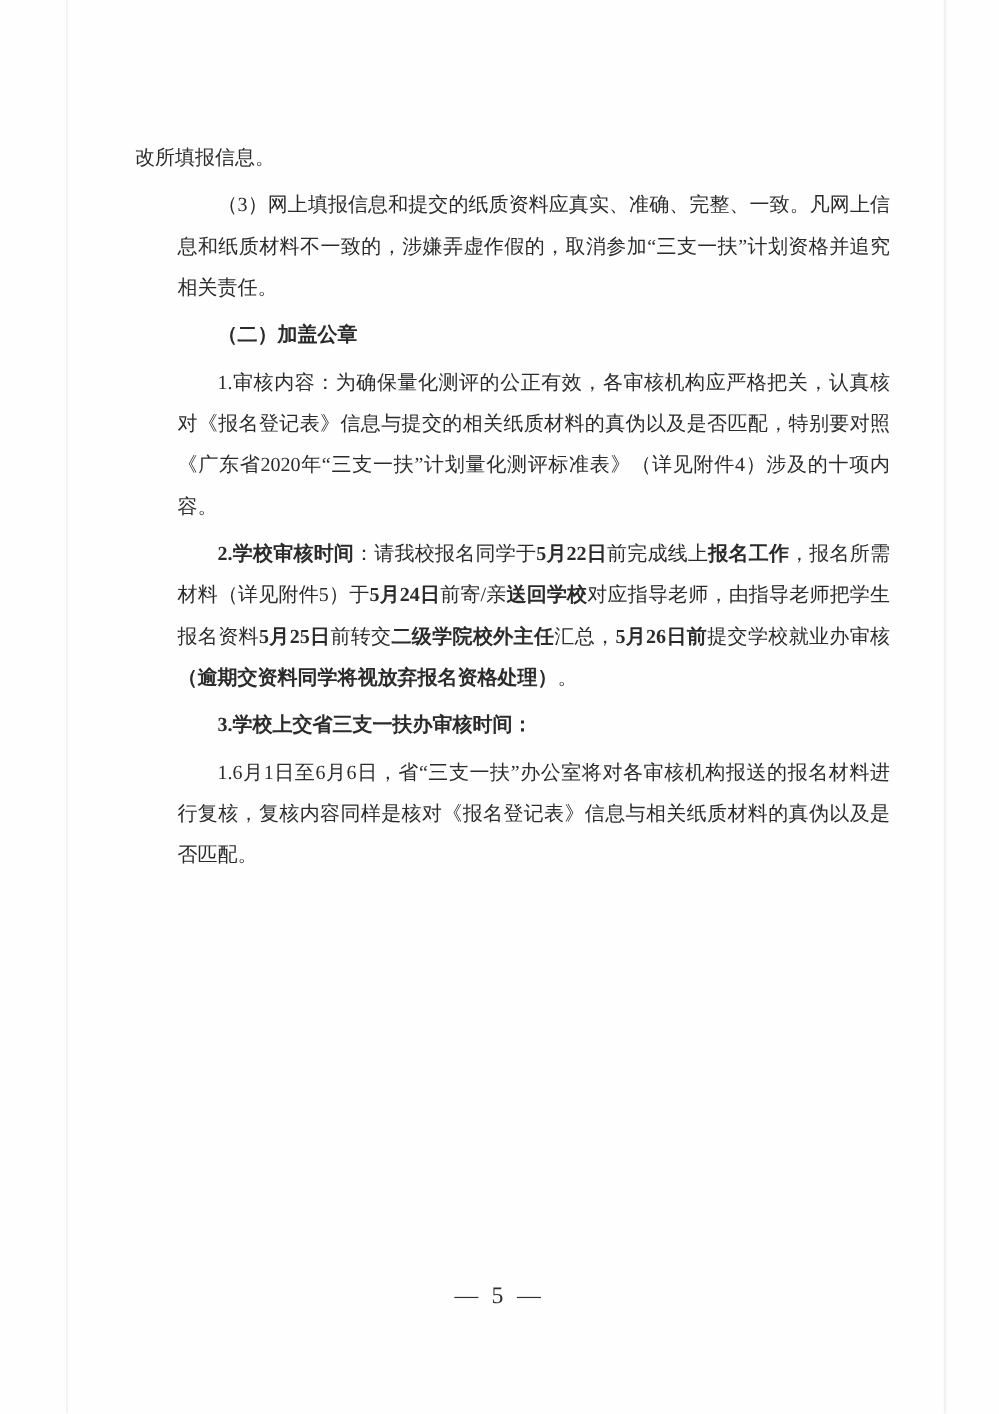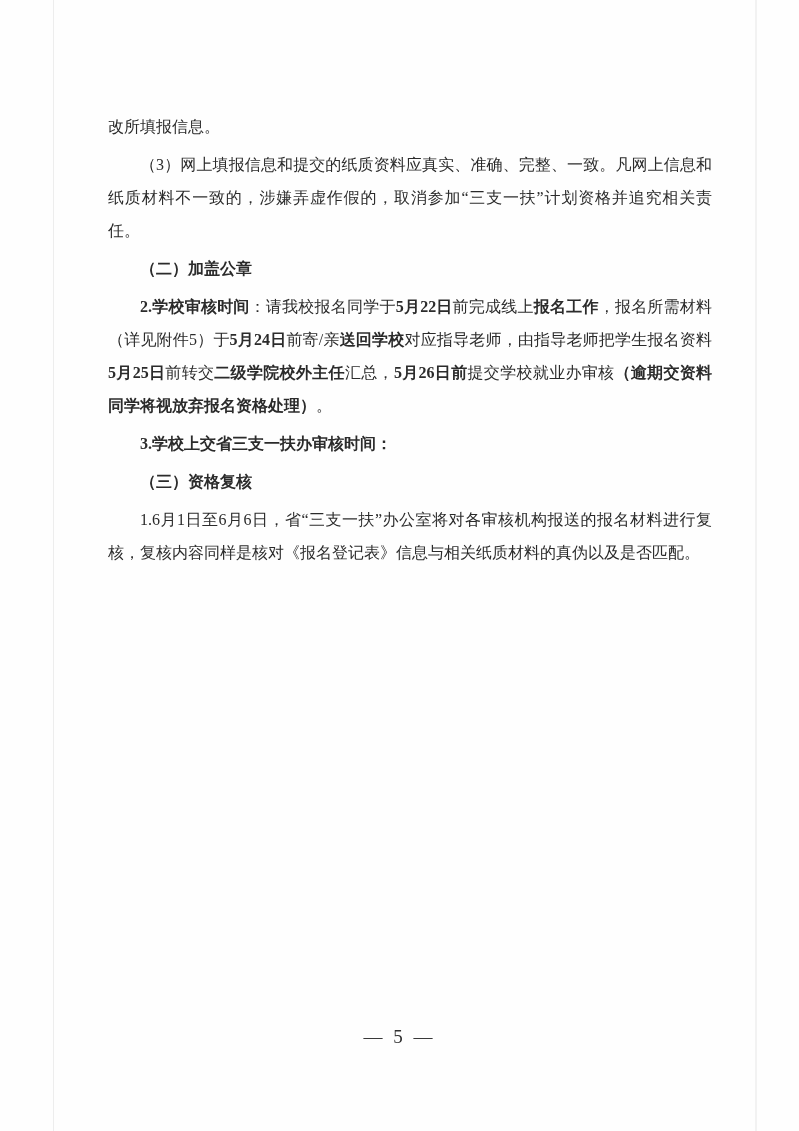--- a/index.html
+++ b/index.html
@@ -31,21 +31,21 @@
     left: 108px;
     top: 110px;
     width: 604px;
   }
   .para {
     margin: 0 0 5px 0;
     font-size: 16px;
     line-height: 33px;
     text-align: justify;
   }
-  .para.indent { text-indent: 2em; }
+  .para.indent { text-indent: 2em; margin-left: 34px; }
   .b { font-weight: bold; }
   .u { text-underline-offset: 4px; }
 
   .page-number {
     position: absolute;
     top: 1026px;
     left: 0;
     width: 100%;
     text-align: center;
     font-size: 19px;
@@ -57,20 +57,20 @@
 <body>
 
 <div class="page">
   <div class="scan-edge left"></div>
   <div class="scan-edge right"></div>
 
   <div class="text-block">
       <p class="para"><span>改所填报信息。</span></p>
       <p class="para indent"><span>（3）网上填报信息和提交的纸质资料应真实、准确、完整、一致。凡网上信息和纸质材料不一致的，涉嫌弄虚作假的，取消参加“三支一扶”计划资格并追究相关责任。</span></p>
       <p class="para indent heading"><span class="b">（二）加盖公章</span></p>
+      <p class="para indent"><span>1.审核内容：为确保量化测评的公正有效，各审核机构应严格把关，认真核对《报名登记表》信息与提交的相关纸质材料的真伪以及是否匹配，特别要对照《广东省2020年“三支一扶”计划量化测评标准表》（详见附件4）涉及的十项内容。</span></p>
       <p class="para indent"><span class="b u">2.学校审核时间</span><span>：请我校报名同学于</span><span class="b">5月22日</span><span>前完成线上</span><span class="b">报名工作</span><span>，报名所需材料（详见附件5）于</span><span class="b">5月24日</span><span>前寄/亲</span><span class="b">送回学校</span><span>对应指导老师，由指导老师把学生报名资料</span><span class="b">5月25日</span><span>前转交</span><span class="b">二级学院校外主任</span><span>汇总，</span><span class="b">5月26日前</span><span>提交学校就业办审核</span><span class="b">（逾期交资料同学将视放弃报名资格处理）</span><span>。</span></p>
       <p class="para indent"><span class="b">3.学校上交省三支一扶办审核时间：</span></p>
-      <p class="para indent heading"><span class="b">（三）资格复核</span></p>
       <p class="para indent"><span>1.6月1日至6月6日，省“三支一扶”办公室将对各审核机构报送的报名材料进行复核，复核内容同样是核对《报名登记表》信息与相关纸质材料的真伪以及是否匹配。</span></p>
     </div>
 
   <div class="page-number">— 5 —</div>
 </div>
 
 </body></html>

